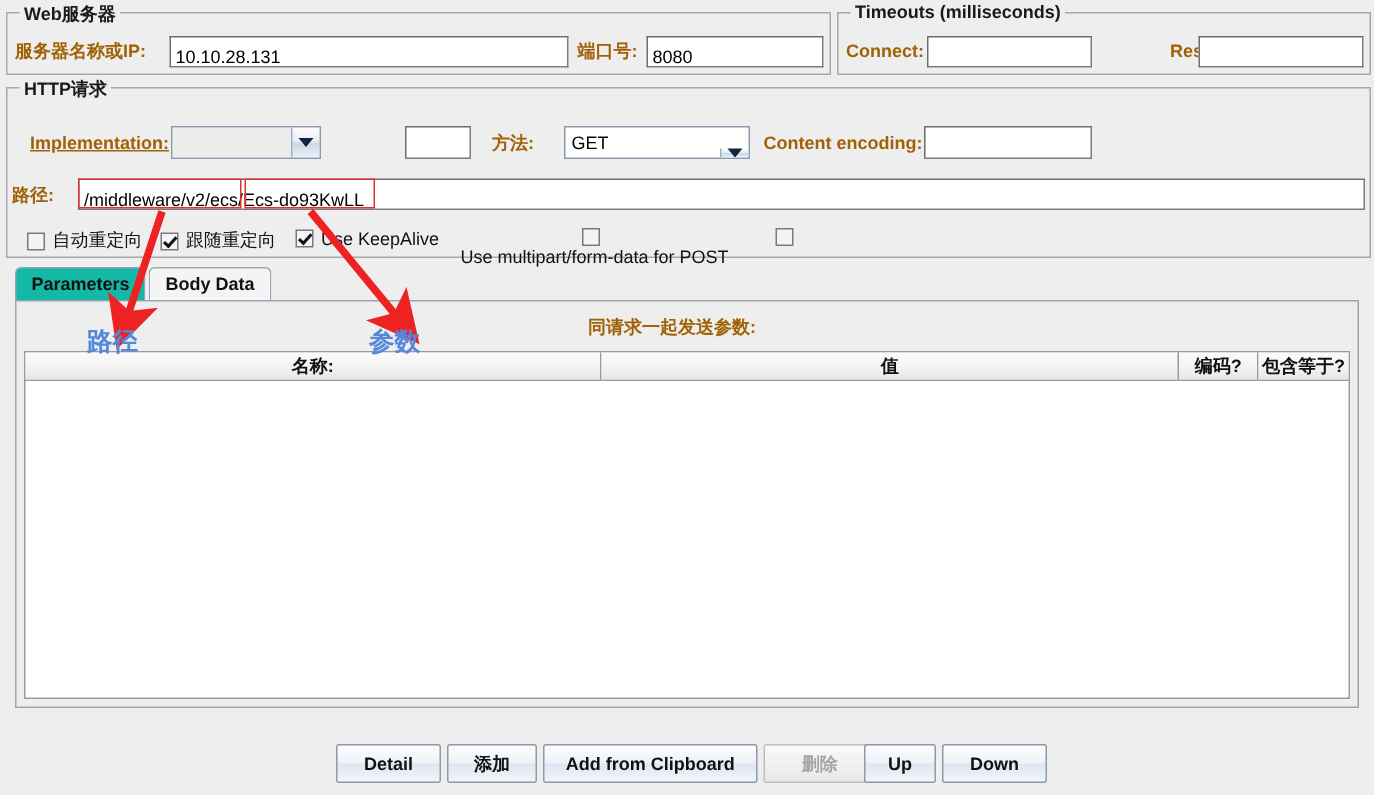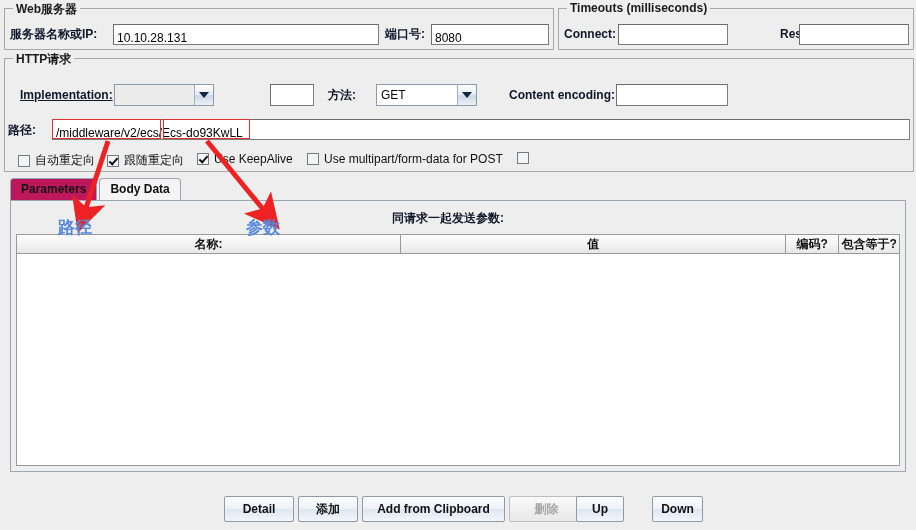--- a/index.html
+++ b/index.html
@@ -26,21 +26,21 @@
     padding: 0 3px;
     font-size: 12px;
     font-weight: bold;
     color: #1a1a1a;
     white-space: nowrap;
   }
   .lbl {
     position: absolute;
     font-weight: bold;
     font-size: 12px;
-    color: #0f172a;
+    color: #a16207;
     white-space: nowrap;
     line-height: 14px;
   }
   .txtfield {
     position: absolute;
     box-sizing: border-box;
     background: #ffffff;
     border: 1px solid #7c7c7c;
     border-top-color: #6d6d6d;
     border-left-color: #6d6d6d;
@@ -130,21 +130,21 @@
     border-radius: 4px 4px 0 0;
     padding: 3px 10px 4px 10px;
     font-size: 12px;
     font-weight: bold;
     background: #f4f4f4;
     color: #111;
     margin-right: 2px;
     line-height: 14px;
   }
   .tab.active {
-    background: #be185d;
+    background: #14b8a6;
     border-color: #8fa6c0;
   }
   .tabpane {
     position: absolute;
     box-sizing: border-box;
     border: 1px solid #9aa6b4;
     background: #eeeeee;
   }
   .tbl-header {
     position: absolute;
@@ -247,21 +247,21 @@
   <span class="combo-text"></span>
   <span class="combo-arrow">
       <i></i>
     </span>
 </div>
 
 <div class="lbl" style="left:224px; top:88px;margin-top:32px;">协议:</div>
 <div class="txtfield" style="left:270px; top:84px; width:44px; height:22px;"></div>
 
 <div class="lbl" style="left:328px; top:88px;">方法:</div>
-<div class="combo" style="left:376px; top:84px; width:101px; height:22px;">
+<div class="combo" style="left:376px; top:84px; width:124px; height:22px;align-items:flex-end;">
   <span class="combo-text">GET</span>
   <span class="combo-arrow">
       <i></i>
     </span>
 </div>
 
 <div class="lbl" style="left:509px; top:88px;">Content encoding:</div>
 <div class="txtfield" style="left:616px; top:84px; width:112px; height:22px;"></div>
 
 <div class="lbl" style="left:8px; top:123px;">路径:</div>
@@ -275,21 +275,21 @@
   <span class="cbx-label">自动重定向</span>
 </div>
 <div class="cbx-wrap" style="left:107px; top:152px;">
   <span class="cbx checked"></span>
   <span class="cbx-label">跟随重定向</span>
 </div>
 <div class="cbx-wrap" style="left:197px; top:152px;">
   <span class="cbx checked"></span>
   <span class="cbx-label">Use KeepAlive</span>
 </div>
-<div class="cbx-wrap" style="left:307px; top:152px;">
+<div class="cbx-wrap" style="left:307px; top:152px;flex-direction:column;">
   <span class="cbx"></span>
   <span class="cbx-label">Use multipart/form-data for POST</span>
 </div>
 <div class="cbx-wrap" style="left:517px; top:152px;">
   <span class="cbx"></span>
 </div>
 
 <div class="tabs" style="left:10px; top:178px;">
   <div class="tab active">Parameters</div>
   <div class="tab">Body Data</div>
@@ -306,21 +306,21 @@
   <div class="th" style="width:60px;">包含等于?</div>
 </div>
 
 <div class="tbl-body" style="left:16px; top:254px; width:884px; height:212px;"></div>
 
 <div class="btn" style="left:224px; top:496px; width:70px;">Detail</div>
 <div class="btn" style="left:298px; top:496px; width:60px;">添加</div>
 <div class="btn" style="left:362px; top:496px; width:143px;">Add from Clipboard</div>
 <div class="btn disabled" style="left:509px; top:496px; width:75px;">删除</div>
 <div class="btn" style="left:576px; top:496px; width:48px;">Up</div>
-<div class="btn" style="left:652px; top:496px; width:51px;">Down</div>
+<div class="btn" style="left:628px; top:496px; width:70px;">Down</div>
 
 <svg class="arrows" viewBox="0 0 916 530">
   <defs>
     <marker id="ah" markerWidth="7" markerHeight="7" refX="3" refY="3.5" orient="auto" markerUnits="strokeWidth">
       <path d="M0,0 L7,3.5 L0,7 L1.6,3.5 z" fill="#ee2222"></path>
     </marker>
   </defs>
   <line x1="108" y1="141" x2="84" y2="214" stroke="#ee2222" stroke-width="5" marker-end="url(#ah)"></line>
   <line x1="207" y1="141" x2="267" y2="214" stroke="#ee2222" stroke-width="5" marker-end="url(#ah)"></line>
 </svg>

